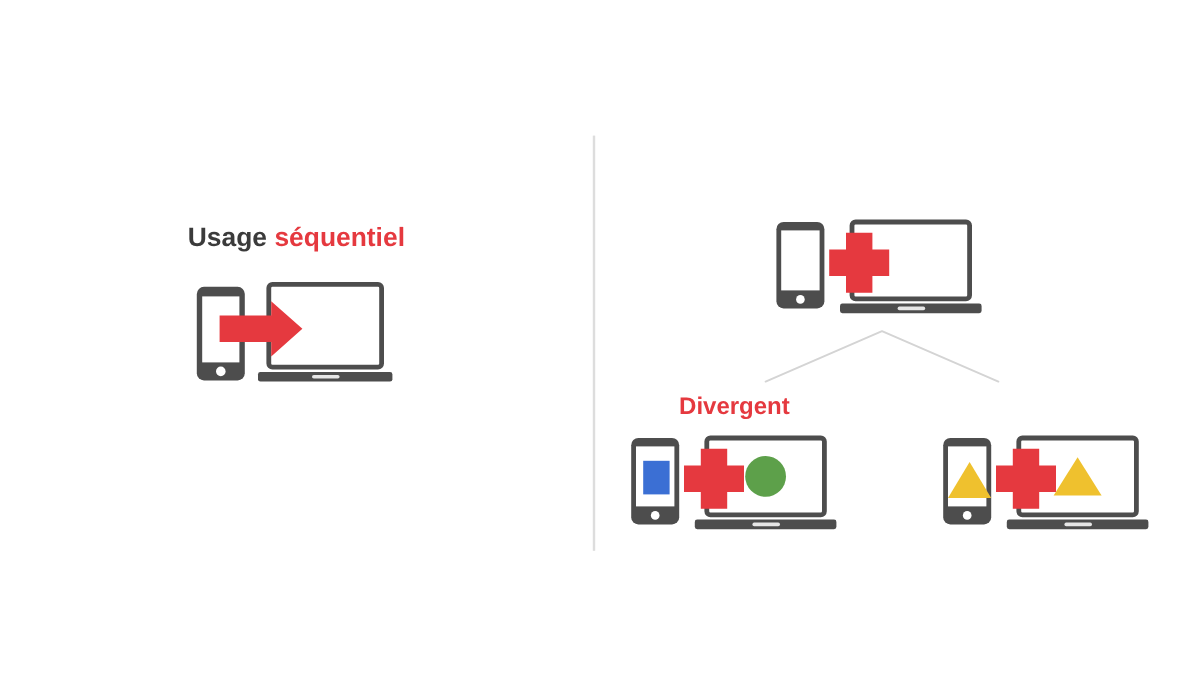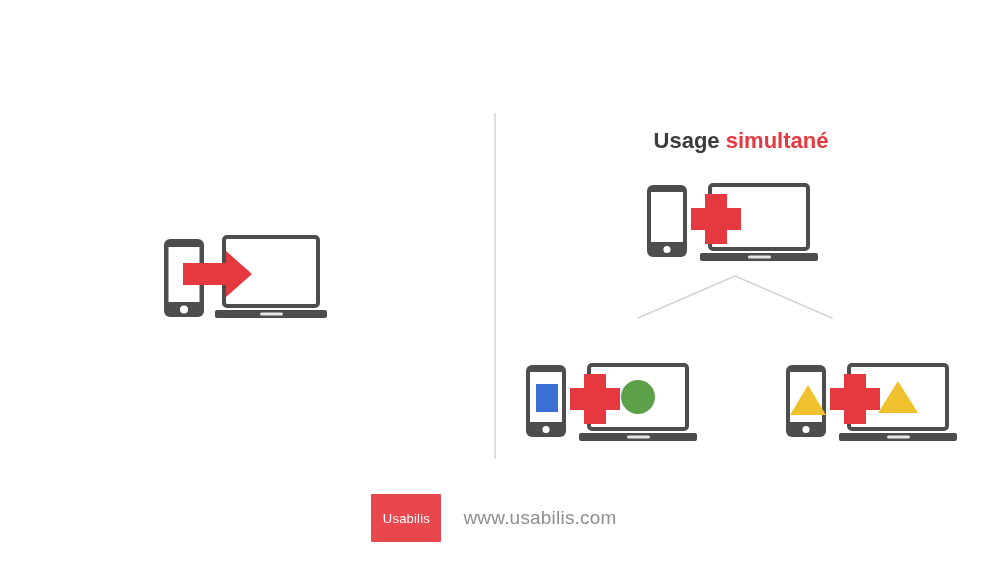--- a/index.html
+++ b/index.html
@@ -129,20 +129,24 @@
   }
 </style>
 </head>
 <body>
 
 <div id="canvas">
 
 
   <div id="vertical-divider"></div>
 
+  <div class="heading" id="heading-sequential">
+    <span class="word-dark">Usage</span>
+    <span class="word-red">séquentiel</span>
+  </div>
 
   <div class="illustration" id="illu-sequential">
     <svg viewBox="0 0 190 96" xmlns="http://www.w3.org/2000/svg">
 
       <g>
         <rect x="64" y="5" width="94" height="69" rx="3" ry="3" fill="#ffffff" stroke="#4d4d4d" stroke-width="4"></rect>
         <rect x="55" y="78" width="112" height="8" rx="2" ry="2" fill="#4d4d4d"></rect>
         <rect x="100" y="80.5" width="23" height="3" rx="1.5" ry="1.5" fill="#e6e6e6"></rect>
       </g>
 
@@ -151,24 +155,20 @@
         <rect x="8.5" y="15" width="31" height="55" fill="#ffffff"></rect>
         <circle cx="24" cy="77.5" r="4" fill="#ffffff"></circle>
       </g>
 
       <g>
         <path d="M23 31 L66 31 L66 19 L92 42 L66 65 L66 53 L23 53 Z" fill="#e5393f"></path>
       </g>
     </svg>
   </div>
 
-  <div class="heading" id="heading-simultaneous">
-    <span class="word-dark">Usage</span>
-    <span class="word-red">simultané</span>
-  </div>
 
   <div class="illustration" id="illu-simultaneous">
     <svg viewBox="0 0 180 85" xmlns="http://www.w3.org/2000/svg">
       <g>
         <rect x="2" y="2" width="40" height="72" rx="6" ry="6" fill="#4d4d4d"></rect>
         <rect x="6" y="9" width="32" height="50" fill="#ffffff"></rect>
         <circle cx="22" cy="66.5" r="3.6" fill="#ffffff"></circle>
       </g>
       <g>
         <rect x="65" y="2" width="98" height="64" rx="3" ry="3" fill="#ffffff" stroke="#4d4d4d" stroke-width="4"></rect>
@@ -180,20 +180,23 @@
       </g>
     </svg>
   </div>
 
   <div id="branch-connector">
     <svg viewBox="0 0 280 60" xmlns="http://www.w3.org/2000/svg">
       <path d="M38 50 L135 8 L232 50" fill="none" stroke="#d4d4d4" stroke-width="1.6" stroke-linejoin="round" stroke-linecap="round"></path>
     </svg>
   </div>
 
+  <div class="heading" id="heading-divergent">
+    <span class="word-red">Divergent</span>
+  </div>
 
   <div class="illustration" id="illu-divergent">
     <svg viewBox="0 0 180 85" xmlns="http://www.w3.org/2000/svg">
       <g>
         <rect x="2" y="2" width="40" height="72" rx="6" ry="6" fill="#4d4d4d"></rect>
         <rect x="6" y="9" width="32" height="50" fill="#ffffff"></rect>
         <circle cx="22" cy="66.5" r="3.6" fill="#ffffff"></circle>
         <rect x="12" y="21" width="22" height="28" fill="#3b6fd4"></rect>
       </g>
       <g>
@@ -222,20 +225,14 @@
         <rect x="55" y="70" width="118" height="8" rx="2" ry="2" fill="#4d4d4d"></rect>
         <rect x="103" y="72.5" width="23" height="3" rx="1.5" ry="1.5" fill="#e6e6e6"></rect>
         <path d="M114 18 L134 50 L94 50 Z" fill="#efc12e"></path>
       </g>
       <g>
         <path d="M46 25 L60 25 L60 11 L82 11 L82 25 L96 25 L96 47 L82 47 L82 61 L60 61 L60 47 L46 47 Z" fill="#e5393f"></path>
       </g>
     </svg>
   </div>
 
-  <div id="footer">
-    <div id="brand-logo">
-      <span id="brand-logo-text">Usabilis</span>
-    </div>
-    <div id="site-url">www.usabilis.com</div>
-  </div>
 
 </div>
 
 </body></html>

